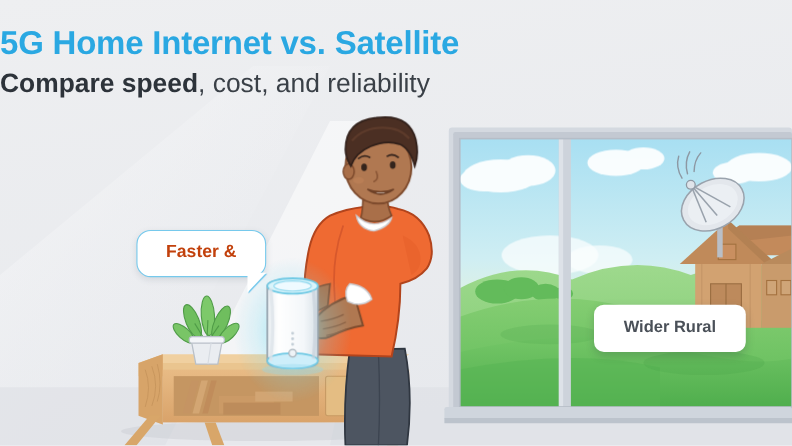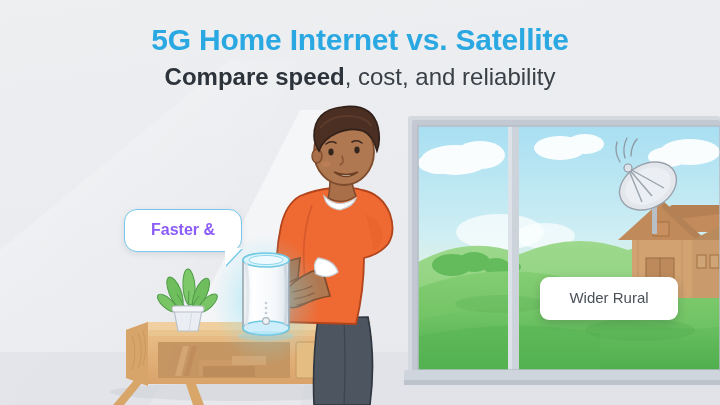--- a/index.html
+++ b/index.html
@@ -5,54 +5,54 @@
   html,body{margin:0;padding:0;}
   body{
     width:720px;height:405px;overflow:hidden;
     font-family:"Liberation Sans", sans-serif;
     background:#edeef0;
   }
   #stage{position:relative;width:720px;height:405px;overflow:hidden;background:#edeef0;}
   #stage svg.layer{position:absolute;left:0;top:0;width:720px;height:405px;}
 
   
-  .head-wrap{position:absolute;left:0;top:24px;width:720px;text-align:center;z-index:40;}
+  .head-wrap{position:absolute;left:0;top:24px;width:720px;z-index:40;}
   #title{
     font-size:30px;font-weight:bold;letter-spacing:-0.2px;
     color:#2aa8e2;line-height:1.05;margin:0;
   }
   #subtitle{
     font-size:24px;color:#3a4047;line-height:1.1;margin:8px 0 0 0;
     white-space:nowrap;
   }
   #subtitle .b{font-weight:bold;color:#2d333a;}
 
   
   .bubble{
     position:absolute;z-index:45;background:#ffffff;
     border:1.6px solid #76c9ec;border-radius:13px;
     box-shadow:0 2px 6px rgba(60,80,100,.13);
   }
   #bubble-left{left:124px;top:209px;width:100px;padding:10px 8px 11px 8px;text-align:center;}
   #bubble-left .txt{
-    color:#8b5cf6;font-size:16px;font-weight:bold;line-height:1.25;
+    color:#c2410c;font-size:16px;font-weight:bold;line-height:1.25;
   }
   #bubble-left .tail{
     position:absolute;right:-1px;bottom:-15px;width:0;height:0;
     border-left:17px solid #ffffff;
     border-bottom:18px solid transparent;
     filter:drop-shadow(1px 1px 0 #76c9ec);
   }
   #bubble-right{
     left:540px;top:277px;width:120px;padding:11px 9px 12px 9px;text-align:center;
     border:none;border-radius:9px;
     box-shadow:0 3px 8px rgba(40,60,60,.22);
   }
   #bubble-right .txt{
-    color:#4a5058;font-size:15px;font-weight:normal;line-height:1.3;
+    color:#4a5058;font-size:15px;font-weight:bold;line-height:1.3;
   }
 </style>
 </head>
 <body>
 
 <div id="stage">
 
   <svg class="layer" viewBox="0 0 720 405">
     <defs>
       <linearGradient id="bgGrad" x1="0" y1="0" x2="0.25" y2="1">

